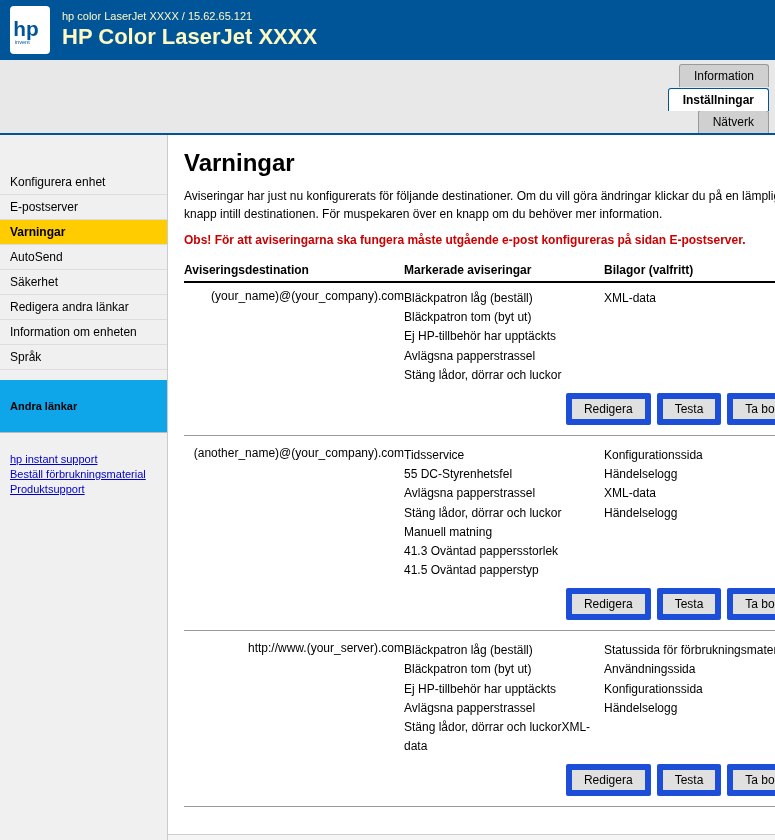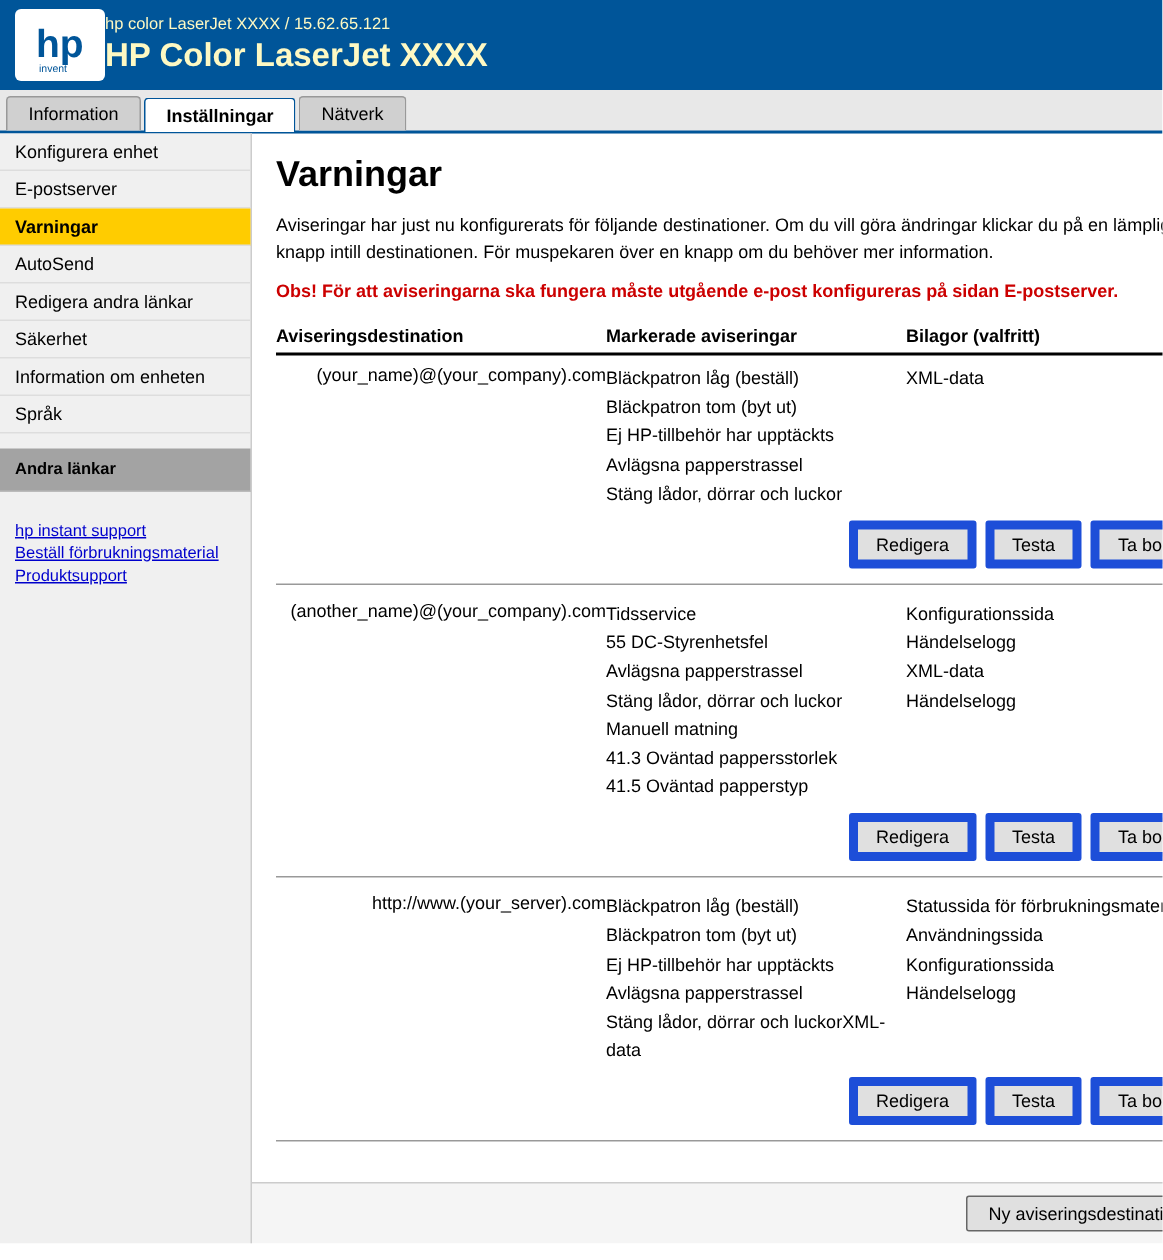--- a/index.html
+++ b/index.html
@@ -9,39 +9,41 @@
     .header {
       background: #005599;
       display: flex;
       align-items: center;
       padding: 6px 10px;
       height: 60px;
     }
     .header-logo {
       background: #fff;
       border-radius: 4px;
-      width: 60px;
+      width: 40px;
       height: 48px;
       display: flex;
       align-items: center;
-      justify-content: flex-end;
+      justify-content: flex-start;
+      margin-right: 12px;
       flex-shrink: 0;
     }
     .header-logo svg { width: 50px; height: 40px; }
     .header-text { color: #fef9c3; }
     .header-subtitle { font-size: 11px; margin-bottom: 2px; }
     .header-title { font-size: 22px; font-weight: bold; text-align: right; }
 
     
     .tabs {
       background: #e8e8e8;
       display: flex;
       align-items: flex-end;
       padding: 4px 4px 0 4px;
       border-bottom: 2px solid #005599;
+      flex-direction: column;
     }
     .tab {
       padding: 4px 14px;
       border: 1px solid #999;
       border-bottom: none;
       background: #d0d0d0;
       cursor: pointer;
       margin-right: 2px;
       font-size: 12px;
       border-radius: 3px 3px 0 0;
@@ -58,37 +60,37 @@
     .layout { display: flex; }
 
     
     .sidebar {
       width: 168px;
       flex-shrink: 0;
       background: #f0f0f0;
       min-height: 740px;
       border-right: 1px solid #ccc;
     }
-    .sidebar-nav { margin-bottom: 8px; }
+    .sidebar-nav { margin-bottom: 8px; margin-top: 35px; }
     .sidebar-item {
       display: block;
       padding: 5px 10px;
       font-size: 12px;
       color: #000;
       text-decoration: none;
       cursor: pointer;
       border-bottom: 1px solid #ddd;
     }
     .sidebar-item.active {
       background: #ffcc00;
       font-weight: bold;
     }
     .sidebar-section {
-      background: #a3a3a3;
-      padding: 8px 10px;
+      background: #0ea5e9;
+      padding: 20px 10px;
       font-weight: bold;
       font-size: 11px;
       border-bottom: 1px solid #bbb;
       margin-top: 10px;
     }
     .sidebar-links { padding: 20px 10px; }
     .sidebar-links a {
       display: block;
       color: #0000cc;
       font-size: 11px;
@@ -187,22 +189,22 @@
 </div>
 
 <div class="layout">
 
   <div class="sidebar">
     <div class="sidebar-nav">
       <div class="sidebar-item">Konfigurera enhet</div>
       <div class="sidebar-item">E-postserver</div>
       <div class="sidebar-item active">Varningar</div>
       <div class="sidebar-item">AutoSend</div>
+      <div class="sidebar-item">Säkerhet</div>
       <div class="sidebar-item">Redigera andra länkar</div>
-      <div class="sidebar-item">Säkerhet</div>
       <div class="sidebar-item">Information om enheten</div>
       <div class="sidebar-item">Språk</div>
     </div>
 
     <div class="sidebar-section">Andra länkar</div>
     <div class="sidebar-links">
       <a class="sidebar-link">hp instant support</a>
       <a class="sidebar-link">Beställ förbrukningsmaterial</a>
       <a class="sidebar-link">Produktsupport</a>
     </div>

